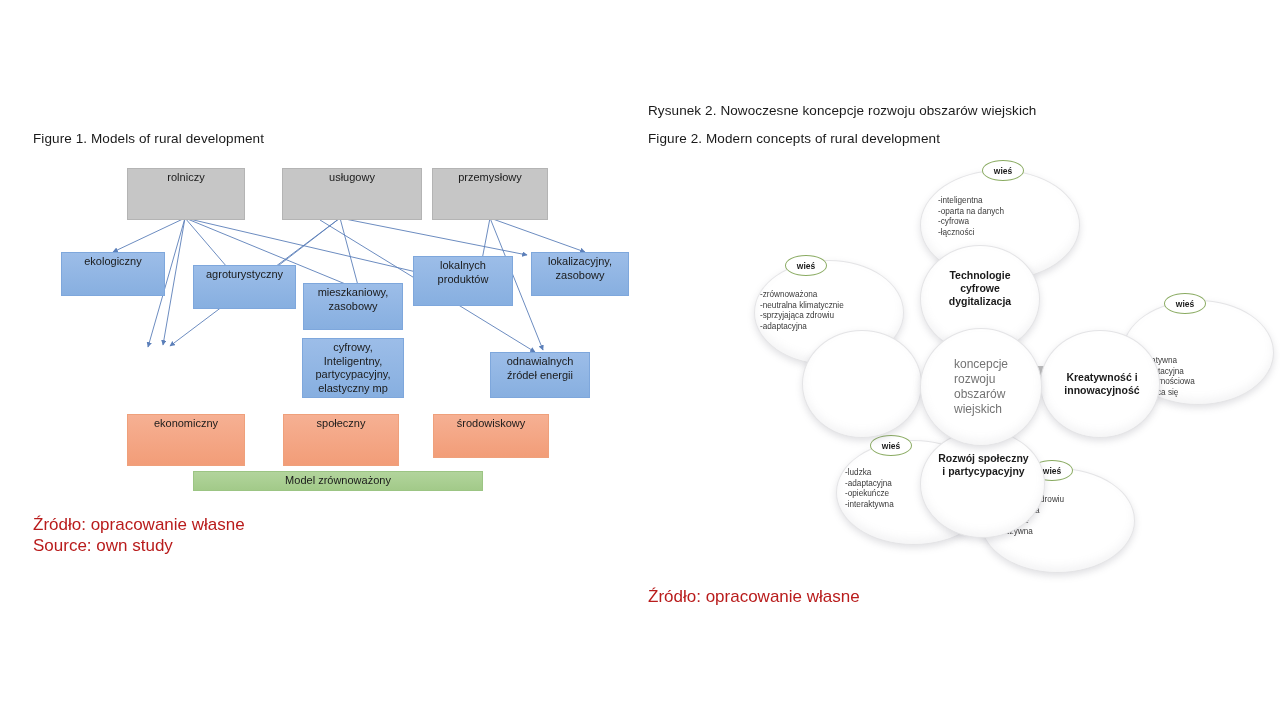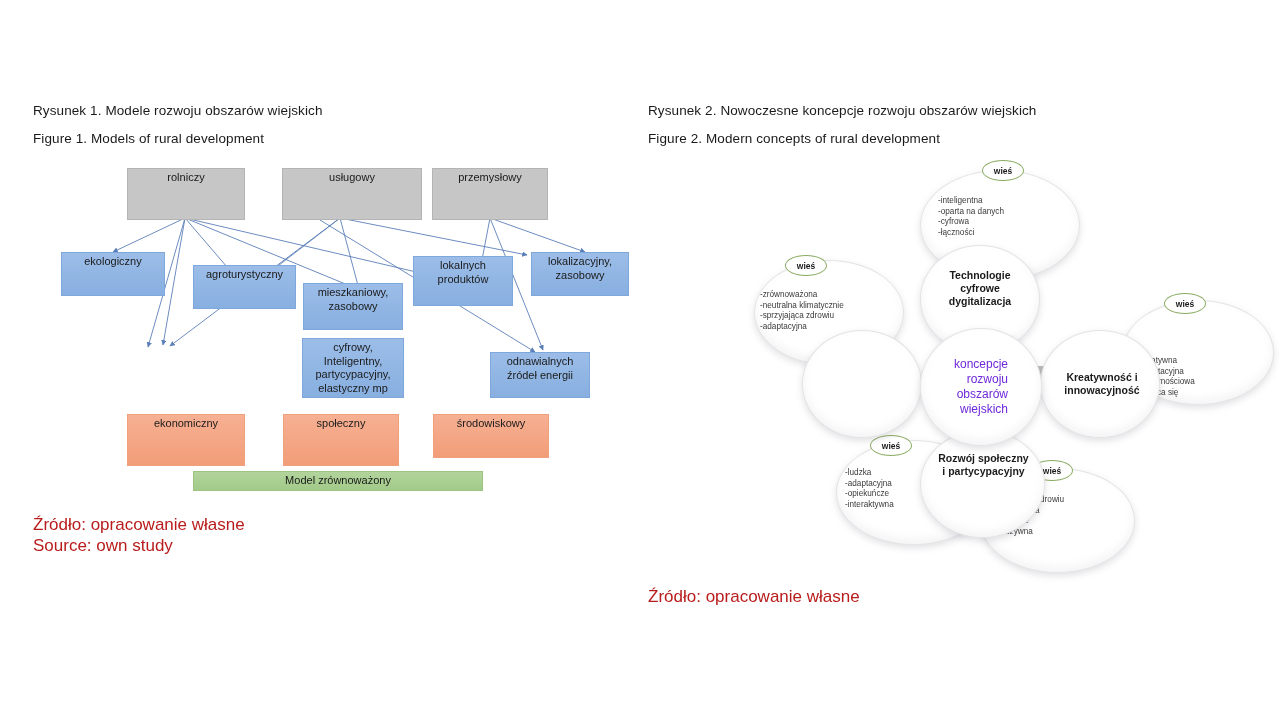--- a/index.html
+++ b/index.html
@@ -34,21 +34,21 @@
   
   .fig2{position:absolute;left:730px;top:150px;width:560px;height:420px;}
   .fig2 .ell{
     position:absolute;border-radius:50%;
     background:#ffffff;border:1px solid #e4e4e6;
     box-shadow:0 3px 7px rgba(120,120,130,.22), inset 0 -5px 9px rgba(150,150,160,.10);
     box-sizing:border-box;
   }
   .fig2 .core-lbl{
     position:absolute;display:flex;align-items:center;justify-content:center;
-    text-align:right;font-size:12px;line-height:15px;color:#6d28d9;
+    text-align:left;font-size:12px;line-height:15px;color:#737373;
   }
   .fig2 .pillar-lbl{
     position:absolute;display:flex;align-items:center;justify-content:center;
     text-align:center;font-size:10.5px;line-height:13px;color:#1a1a1a;font-weight:bold;
   }
   .fig2 .attr-list{
     position:absolute;font-size:8.2px;line-height:10.5px;color:#3a3a3a;white-space:pre-line;
   }
   .fig2 .wies{
     position:absolute;border-radius:50%;
@@ -56,21 +56,20 @@
     display:flex;align-items:center;justify-content:center;
     font-size:8.5px;font-weight:bold;color:#1a1a1a;box-sizing:border-box;
   }
   .fig2 svg.arrows{position:absolute;left:0;top:0;width:560px;height:420px;overflow:visible;}
 </style>
 </head>
 <body>
 
 <div class="stage">
 
-  <div class="caption" style="left:33px;top:103px;">Rysunek 1. Modele rozwoju obszarów wiejskich</div>
   <div class="caption" style="left:33px;top:131px;">Figure 1. Models of rural development</div>
 
   <div class="fig1">
 
     <svg class="links" viewBox="0 0 600 350">
       <defs>
         <marker id="ah" markerWidth="7" markerHeight="7" refX="5.4" refY="3" orient="auto">
           <path d="M0,0 L6,3 L0,6 z" fill="#5b7fb9"></path>
         </marker>
       </defs>

